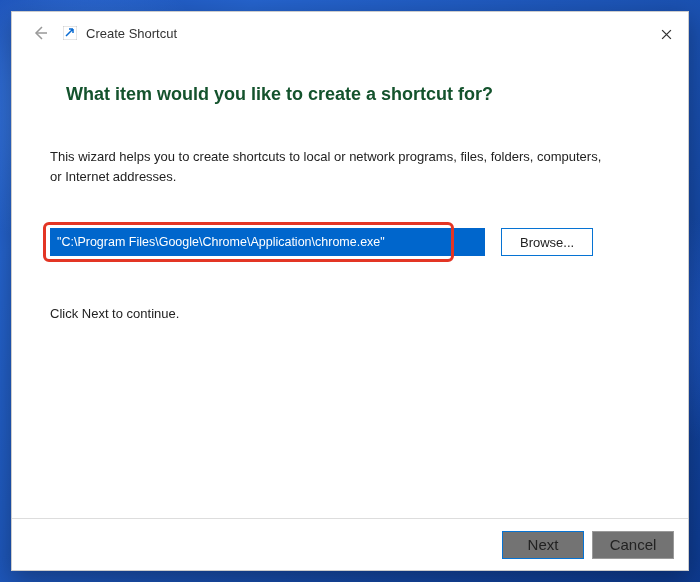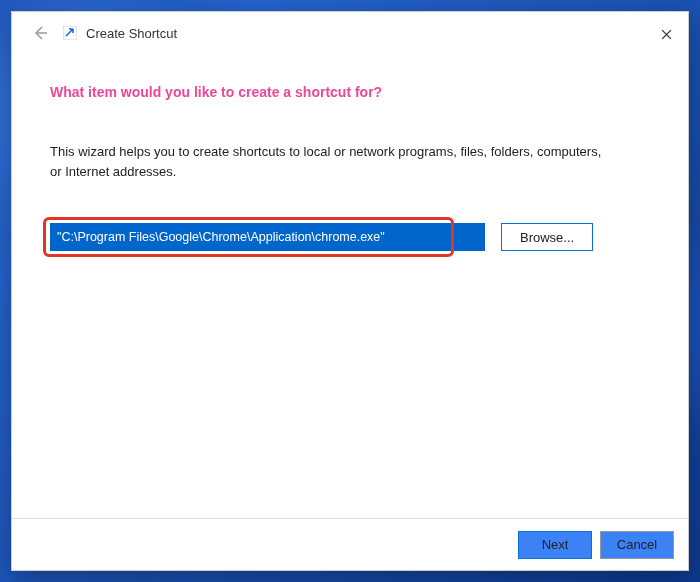--- a/index.html
+++ b/index.html
@@ -82,24 +82,25 @@
       justify-content: center;
       cursor: pointer;
       color: #333;
     }
     .close-btn svg { width: 11px; height: 11px; }
     .content {
       flex: 1;
       padding: 30px 38px 0 38px;
     }
     .heading {
-      font-size: 14px;
+      font-size: 18px;
       font-weight: 600;
-      color: #ec4899;
+      color: #14532d;
       margin-bottom: 42px;
+      margin-left: 16px;
     }
     .description {
       font-size: 13px;
       color: #222;
       line-height: 1.5;
       margin-bottom: 42px;
       max-width: 560px;
     }
     .input-label {
       font-size: 13px;
@@ -158,24 +159,24 @@
       height: 52px;
       border-top: 1px solid #ddd;
       display: flex;
       align-items: center;
       justify-content: flex-end;
       padding: 0 14px;
       gap: 8px;
     }
     .footer-btn {
       height: 28px;
-      width: 74px;
-      background: #3b82f6;
+      width: 82px;
+      background: #737373;
       border: 1px solid #999;
-      font-size: 13px;
+      font-size: 15px;
       color: #222;
       cursor: pointer;
       font-family: inherit;
     }
     .footer-btn.primary {
       border: 1px solid #0673d3;
     }
   </style>
 </head>
 <body>
@@ -209,20 +210,21 @@
   <div class="content">
     <div class="heading">What item would you like to create a shortcut for?</div>
     <div class="description">This wizard helps you to create shortcuts to local or network programs, files, folders, computers, or Internet addresses.</div>
     <div class="input-row">
       <div class="input-wrapper">
         <input type="text" class="location-input selected" value="&quot;C:\Program Files\Google\Chrome\Application\chrome.exe&quot;" style="">
         <div class="highlight-box"></div>
       </div>
       <button class="browse-btn">Browse...</button>
     </div>
+    <div class="continue-text">Click Next to continue.</div>
   </div>
 
   <div class="footer">
     <button class="footer-btn primary">Next</button>
     <button class="footer-btn">Cancel</button>
   </div>
 
 </div>
 
 </body></html>

